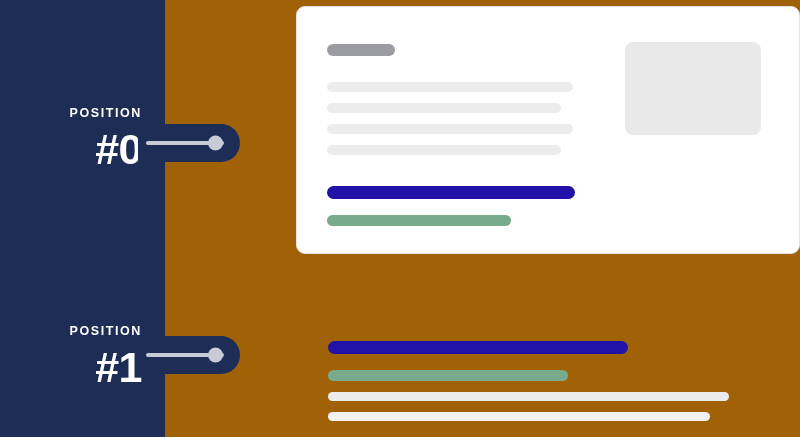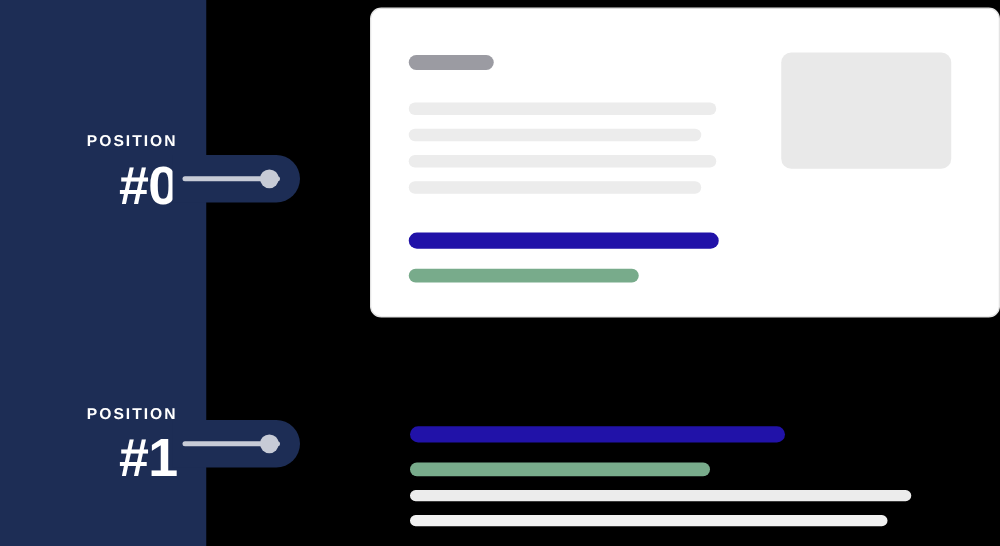--- a/index.html
+++ b/index.html
@@ -11,21 +11,21 @@
     width: 800px;
     height: 437px;
     background: #ffffff;
     font-family: "Liberation Sans", sans-serif;
     overflow: hidden;
   }
   .stage {
     position: relative;
     width: 800px;
     height: 437px;
-    background: #000000;
+    background: #a16207;
     overflow: hidden;
   }
 
   
   .sidebar {
     position: absolute;
     left: 0;
     top: 0;
     width: 165px;
     height: 437px;

